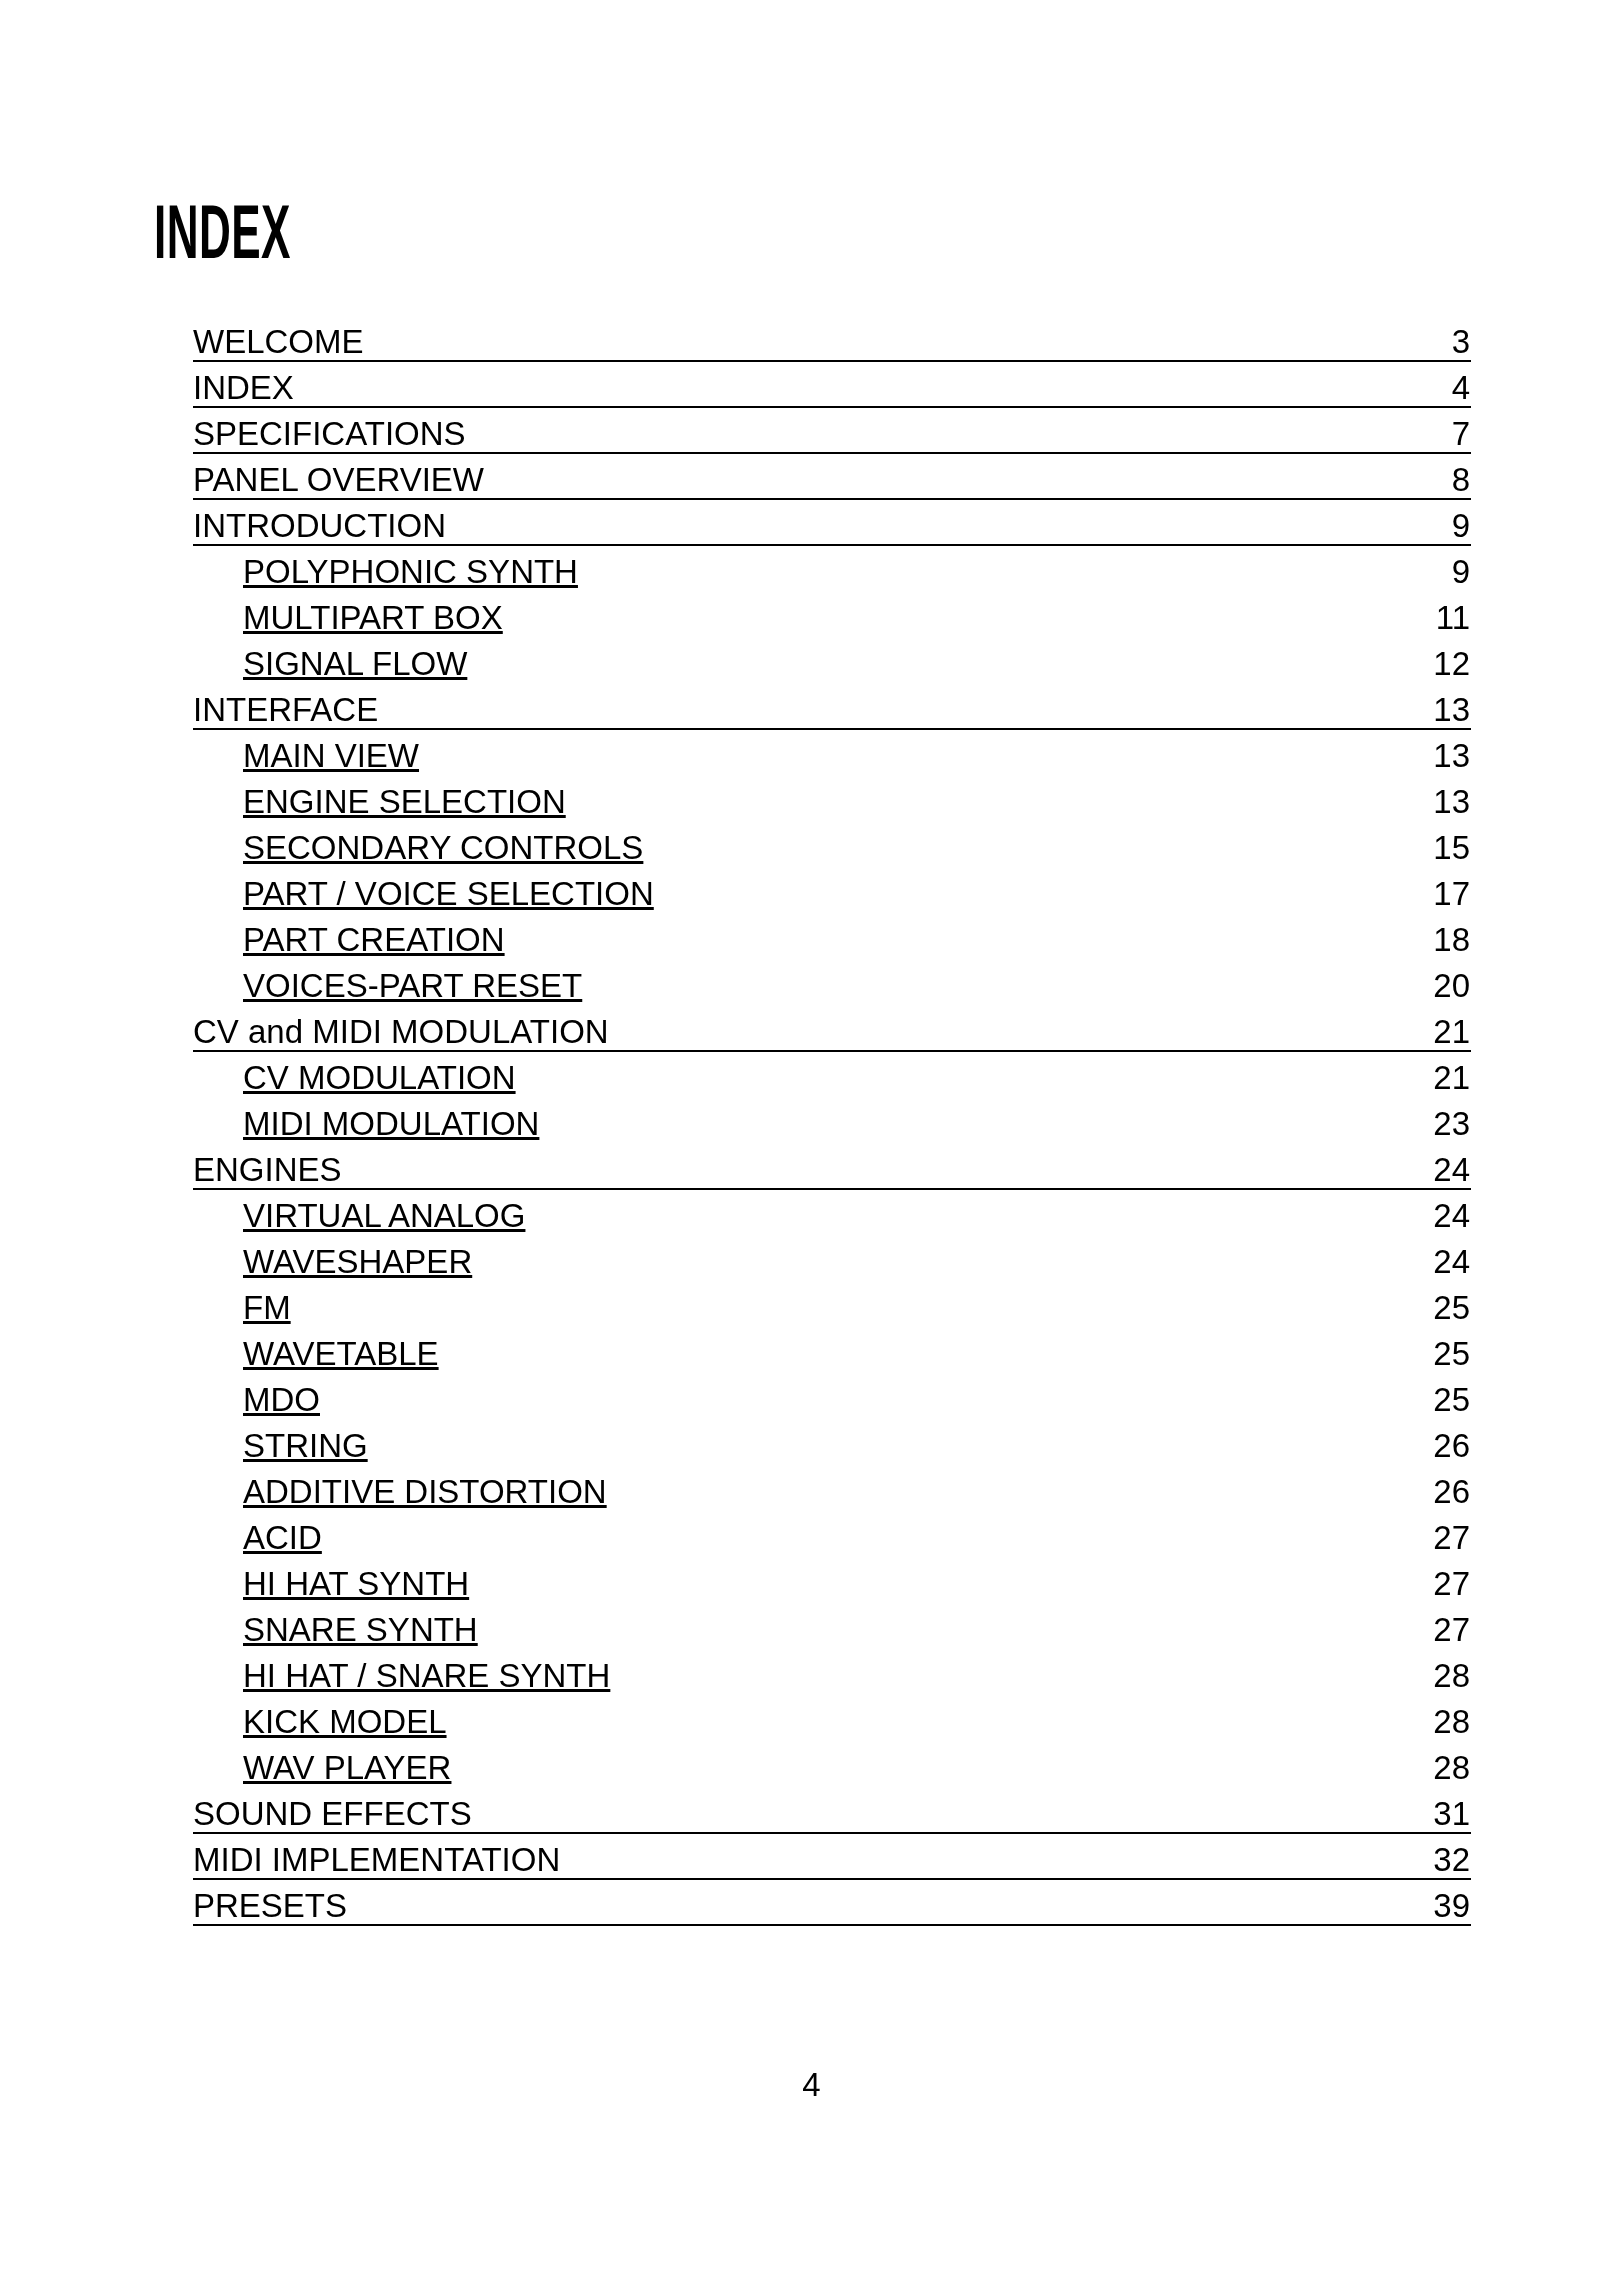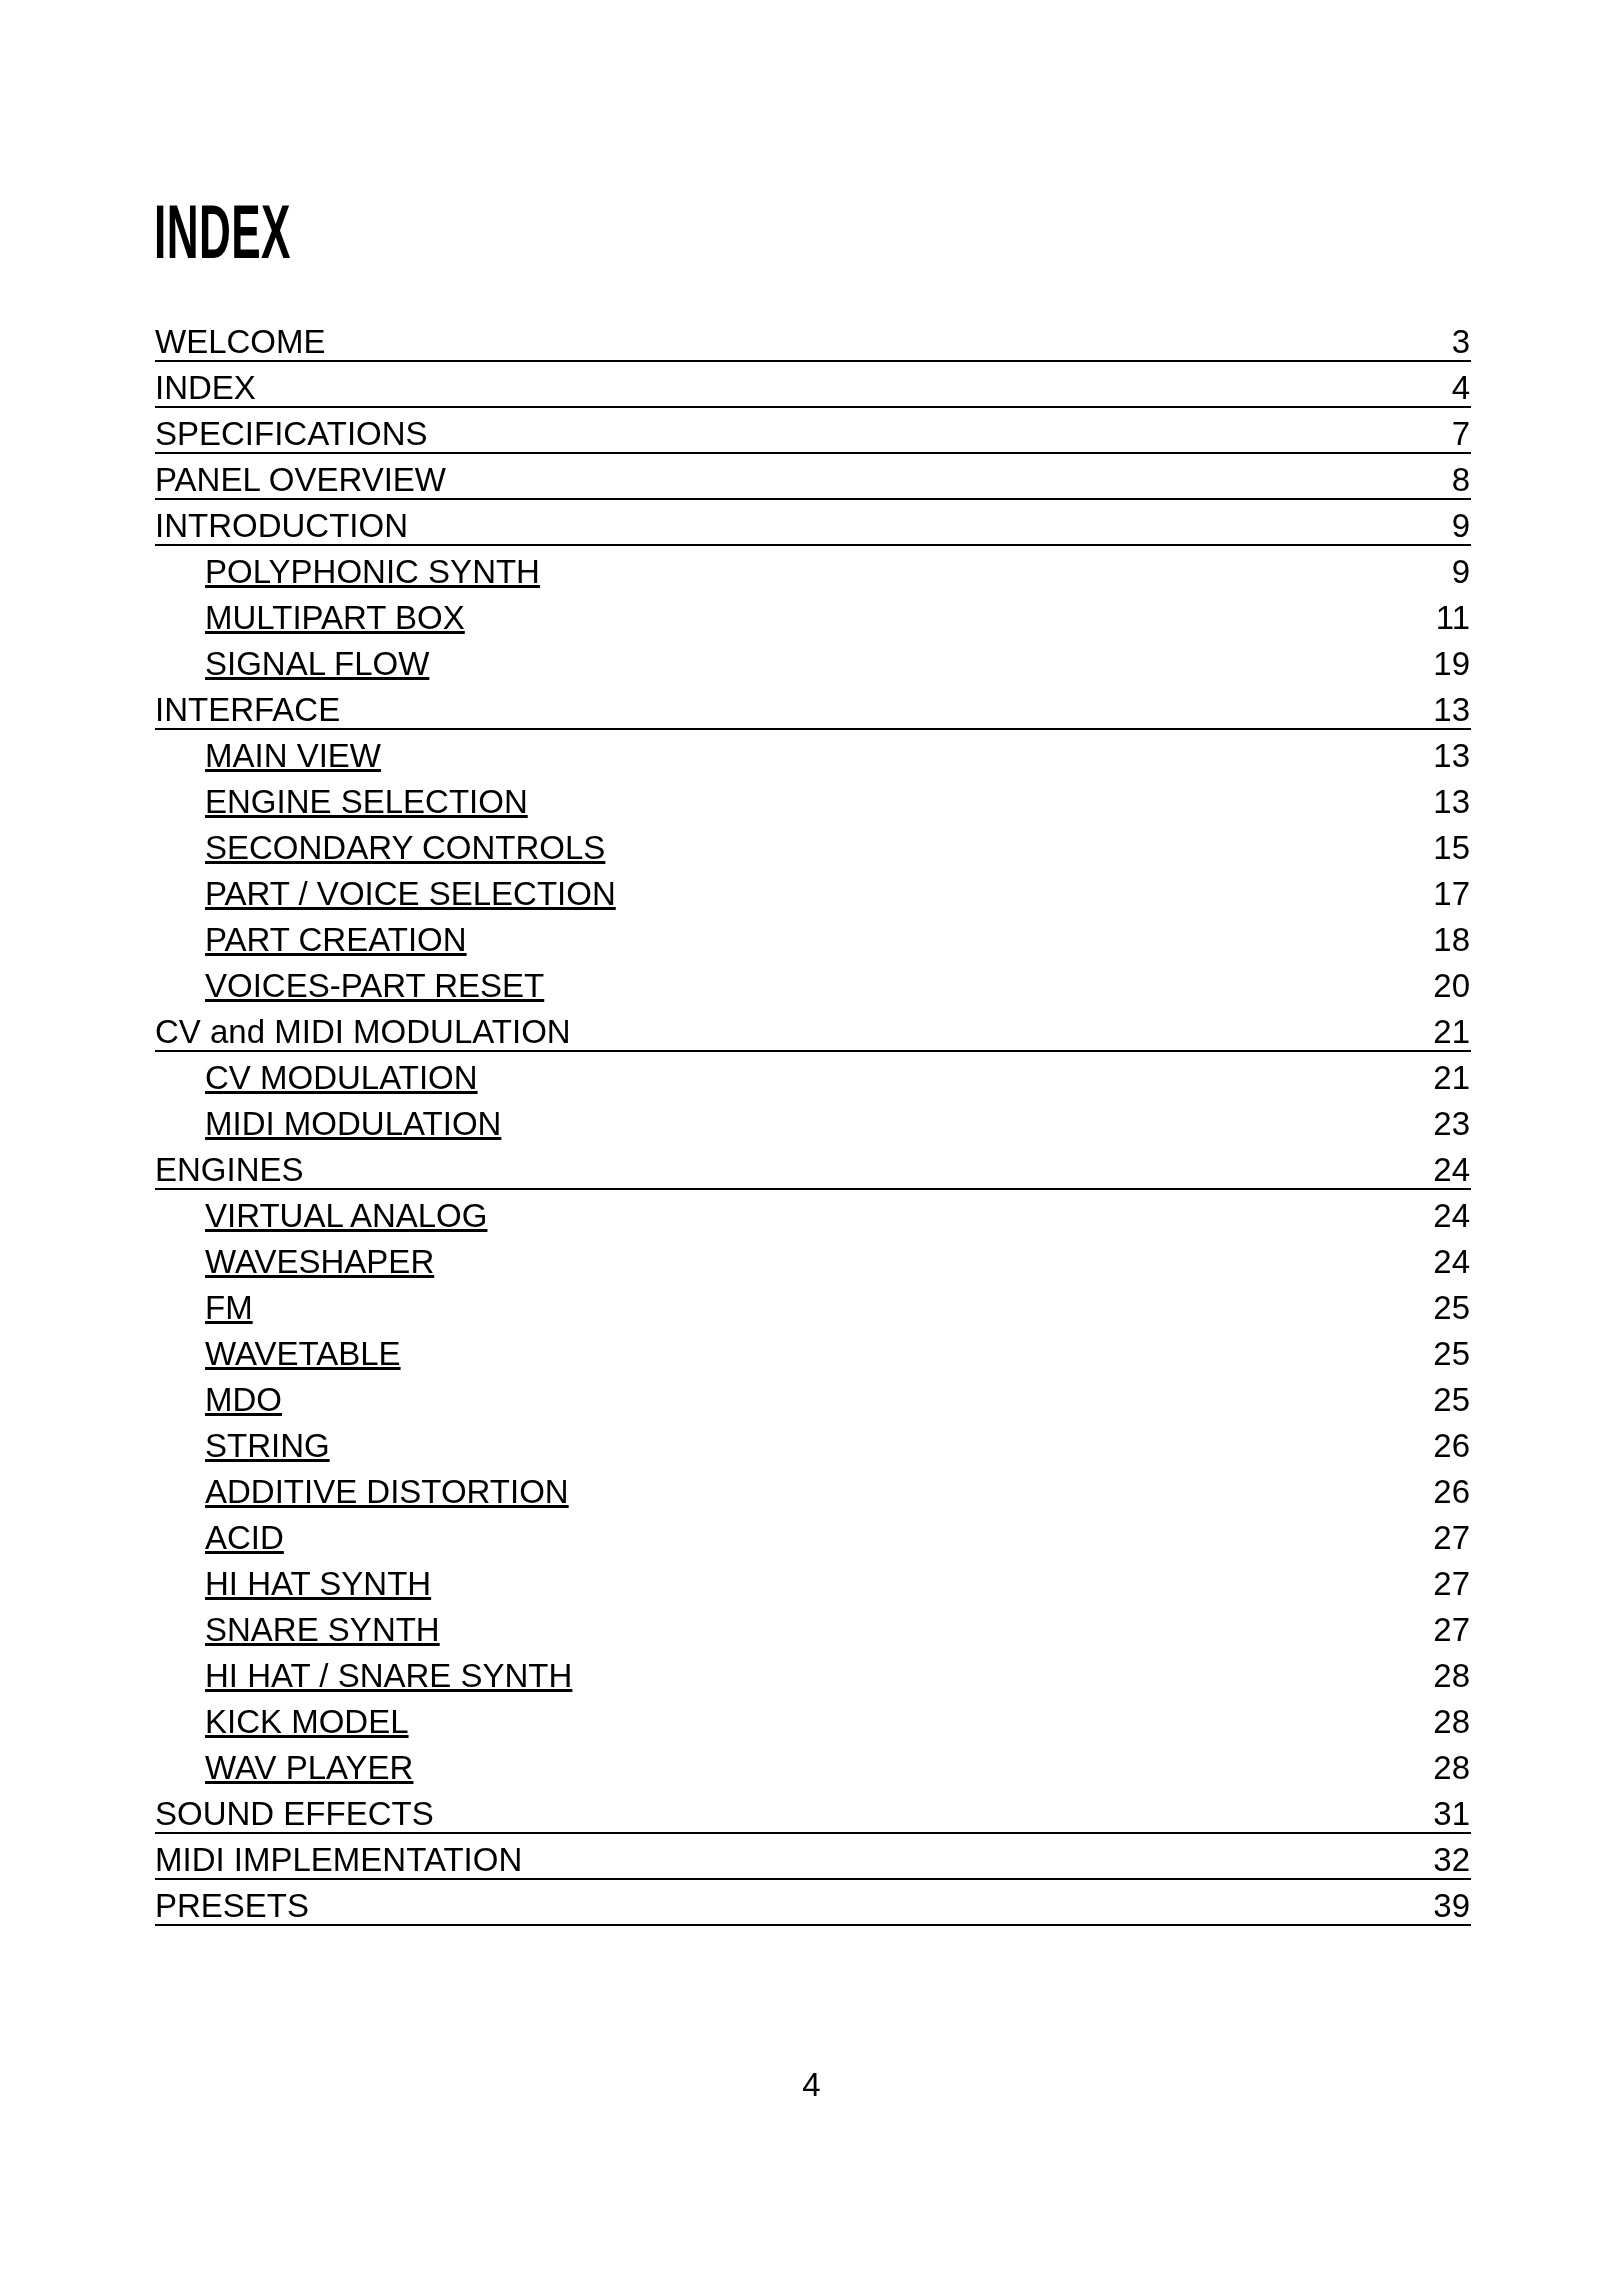--- a/index.html
+++ b/index.html
@@ -32,20 +32,21 @@
   }
   .toc-row {
     position: relative;
     height: 46px;
     display: flex;
     justify-content: space-between;
     align-items: baseline;
     font-size: 33px;
     line-height: 33px;
     white-space: nowrap;
+    margin-left: 38px;
   }
   .toc-row.rule::after {
     content: "";
     position: absolute;
     left: 0;
     right: -1.3px;
     top: 35px;
     height: 2px;
     background: #000000;
   }
@@ -91,21 +92,21 @@
     <div class="toc-row sub">
     <span class="toc-label">POLYPHONIC SYNTH</span>
     <span class="toc-pagenum">9</span>
   </div>
     <div class="toc-row sub">
     <span class="toc-label">MULTIPART BOX</span>
     <span class="toc-pagenum">11</span>
   </div>
     <div class="toc-row sub">
     <span class="toc-label">SIGNAL FLOW</span>
-    <span class="toc-pagenum">19</span>
+    <span class="toc-pagenum">12</span>
   </div>
     <div class="toc-row rule">
     <span class="toc-label">INTERFACE</span>
     <span class="toc-pagenum">13</span>
   </div>
     <div class="toc-row sub">
     <span class="toc-label">MAIN VIEW</span>
     <span class="toc-pagenum">13</span>
   </div>
     <div class="toc-row sub">

